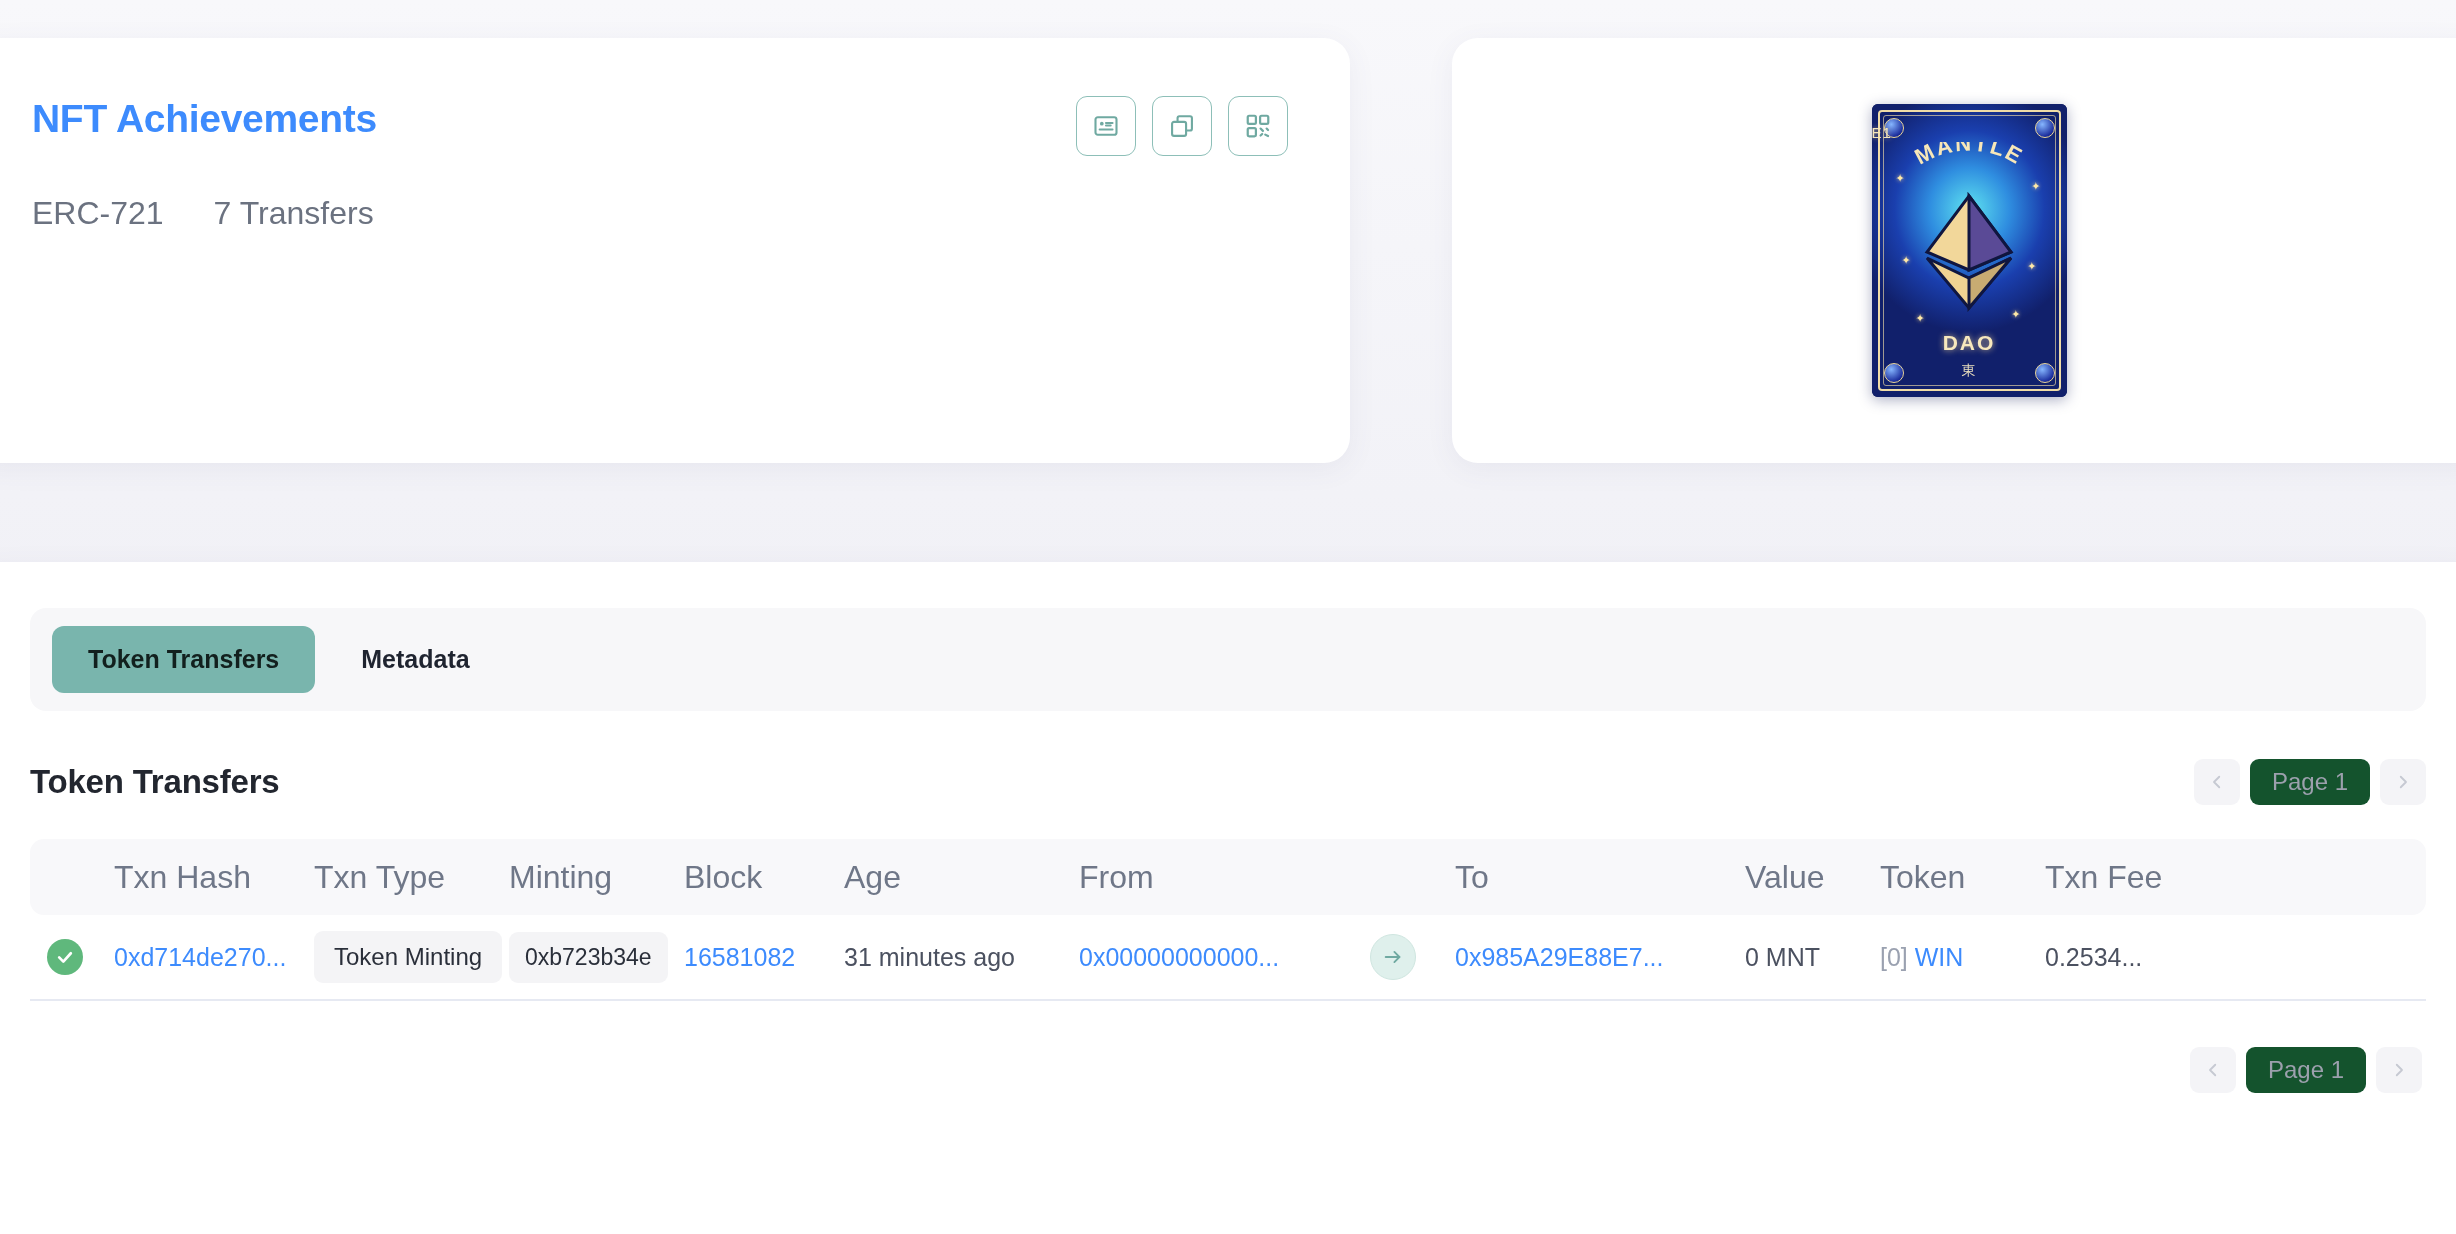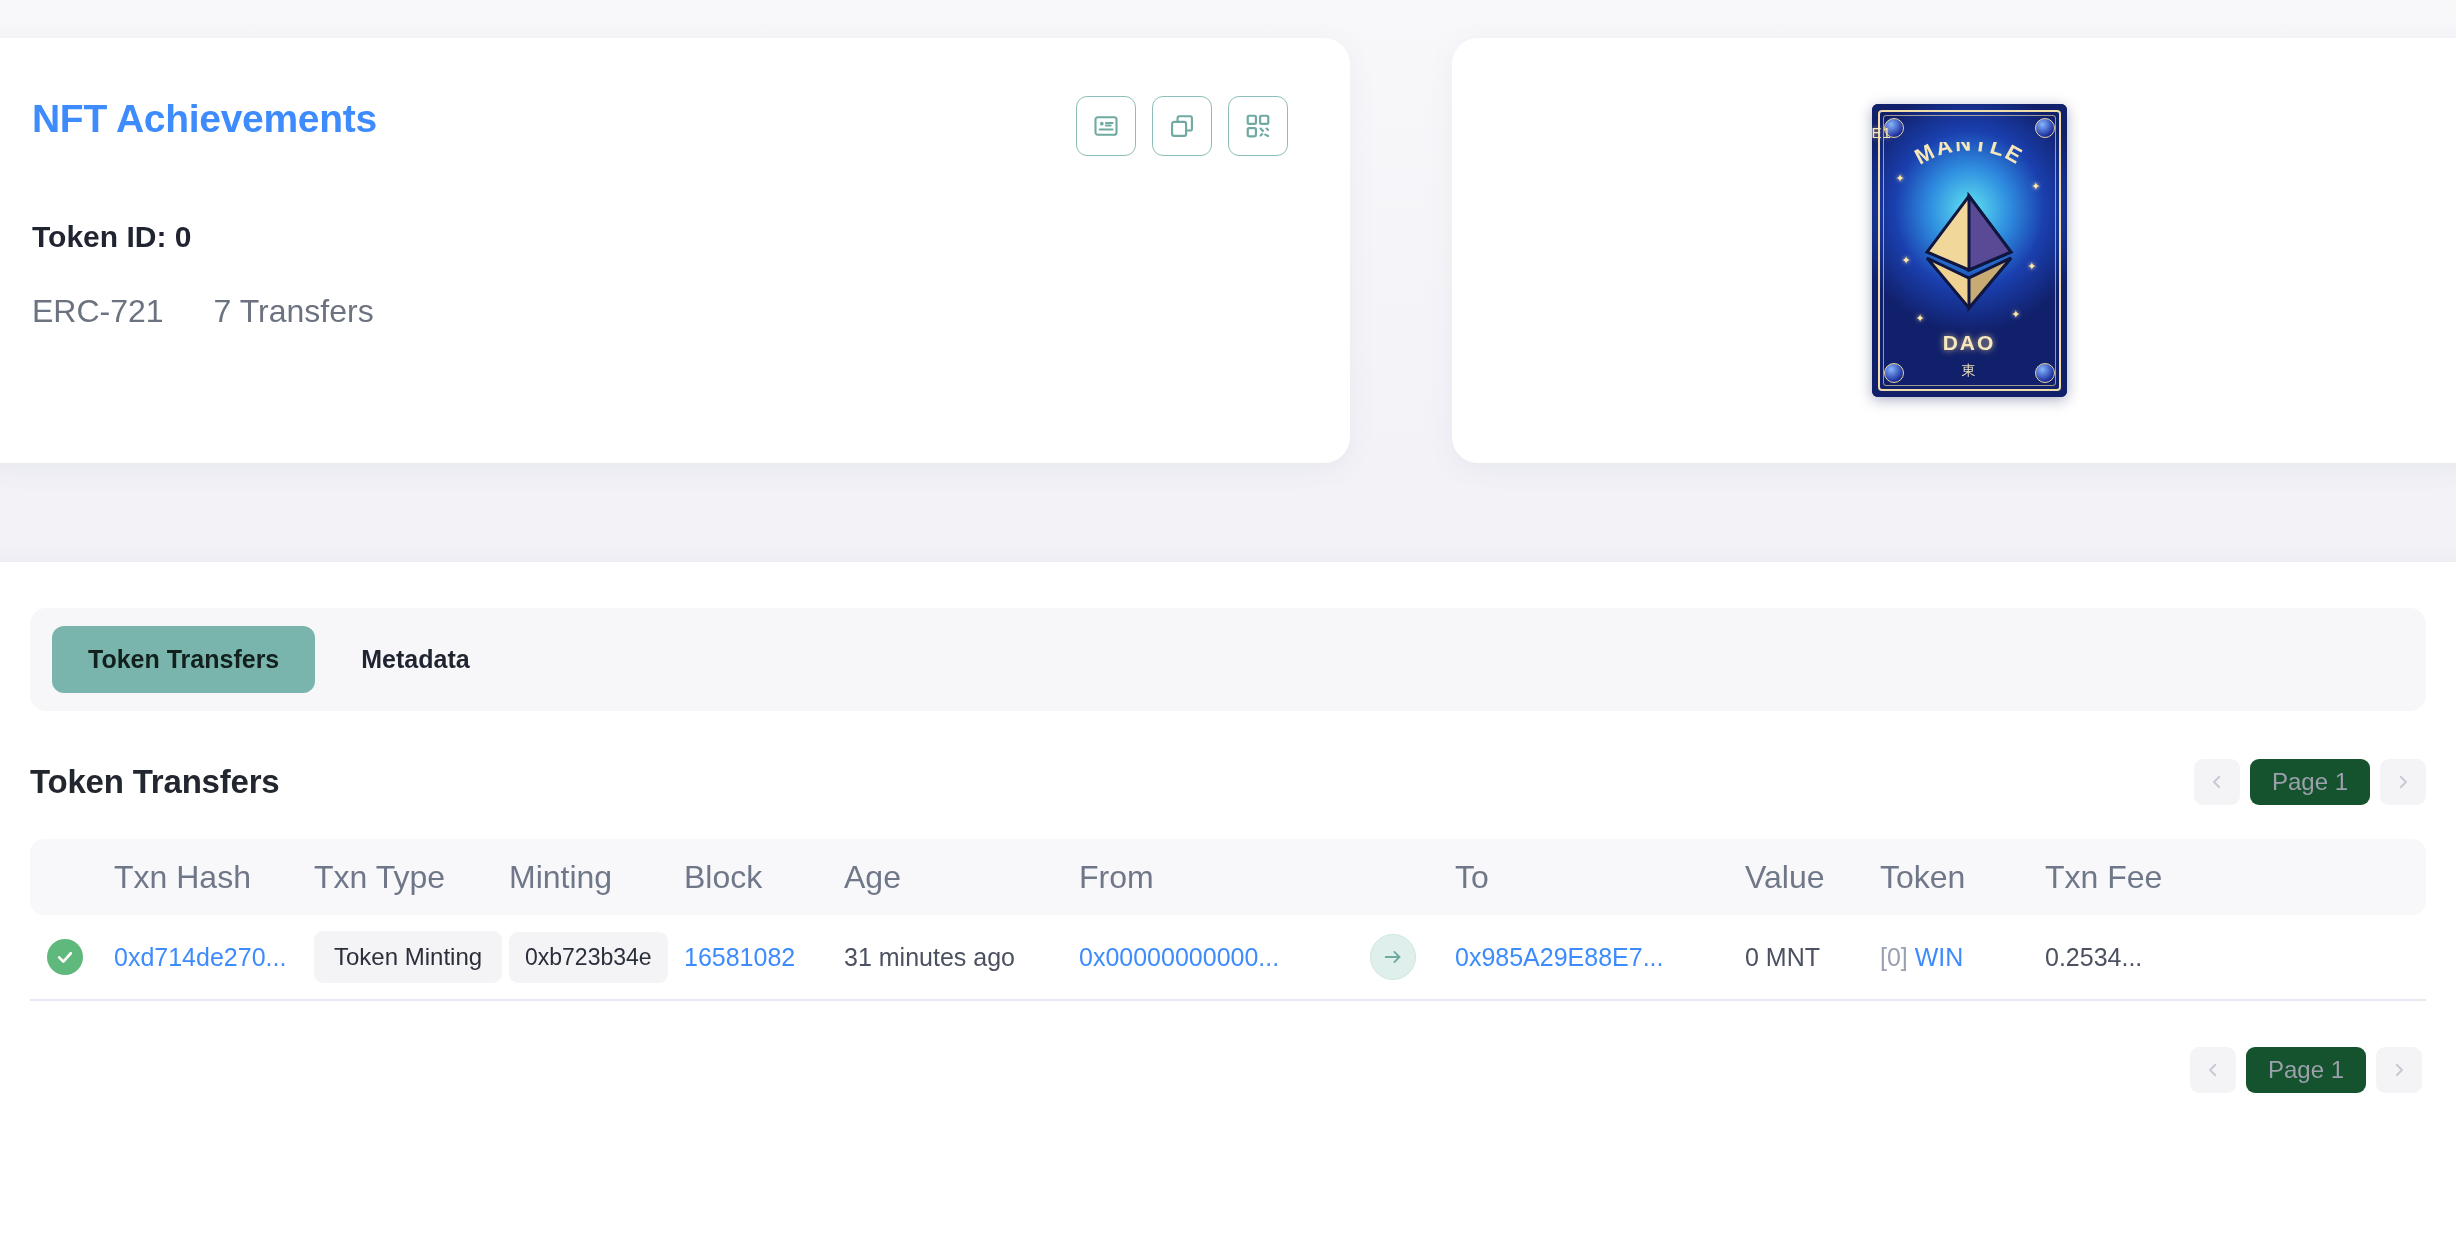--- a/index.html
+++ b/index.html
@@ -382,21 +382,20 @@
               <line x1="14.2" y1="14.2" x2="16.2" y2="16.2" stroke-linecap="round"></line>
               <line x1="19.4" y1="14.2" x2="20.6" y2="15.4" stroke-linecap="round"></line>
               <line x1="14.2" y1="20.2" x2="15.6" y2="18.8" stroke-linecap="round"></line>
               <line x1="18.2" y1="19.4" x2="20.6" y2="20.6" stroke-linecap="round"></line>
             </svg>
           </span>
         </div>
       </div>
     </div>
 
-    <div class="token-id">Token ID: 0</div>
 
     <div class="meta-row">
       <span>ERC-721</span>
       <span>7 Transfers</span>
     </div>
   </div>
 
   <div class="card media-card">
     <div class="nft-art">
       <div class="glow"></div>

